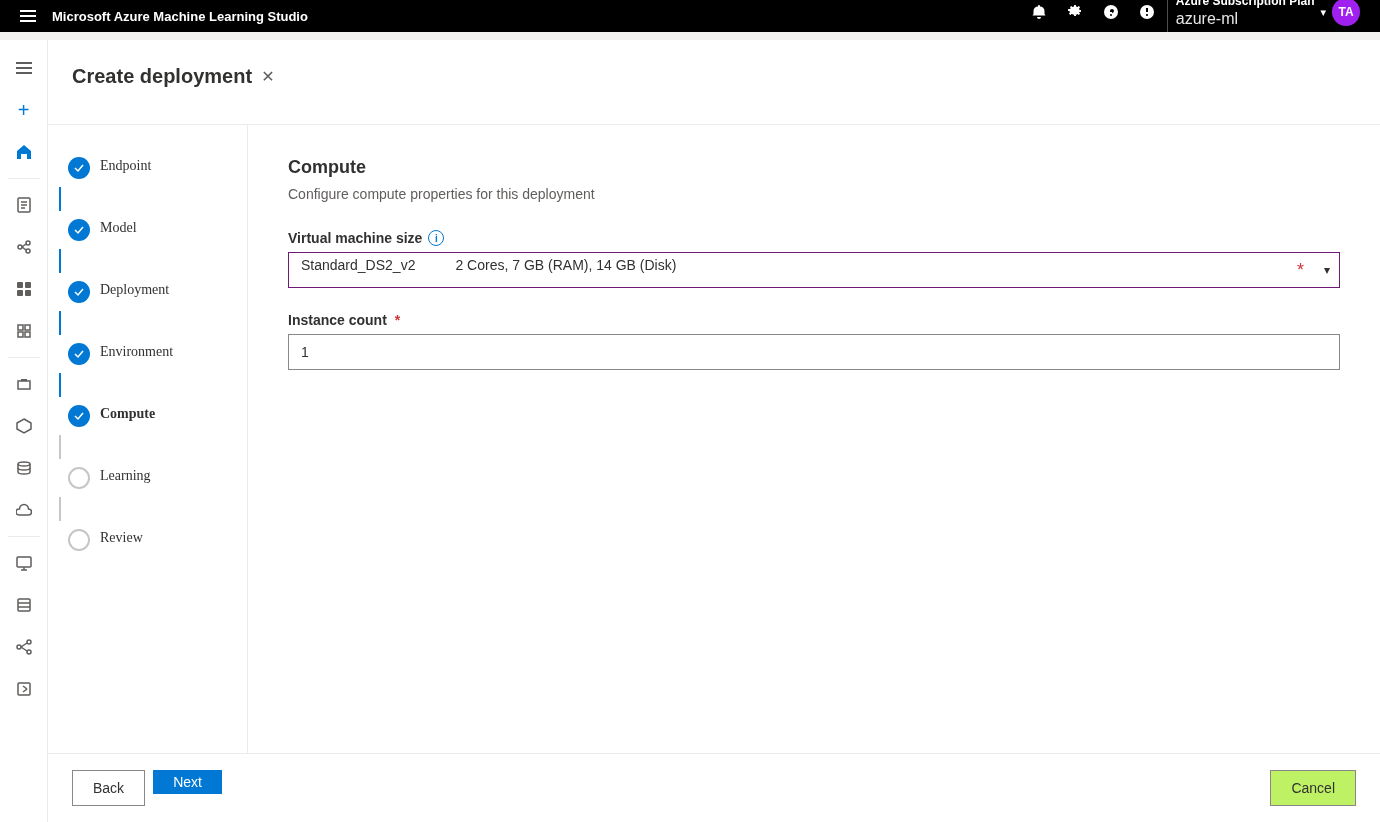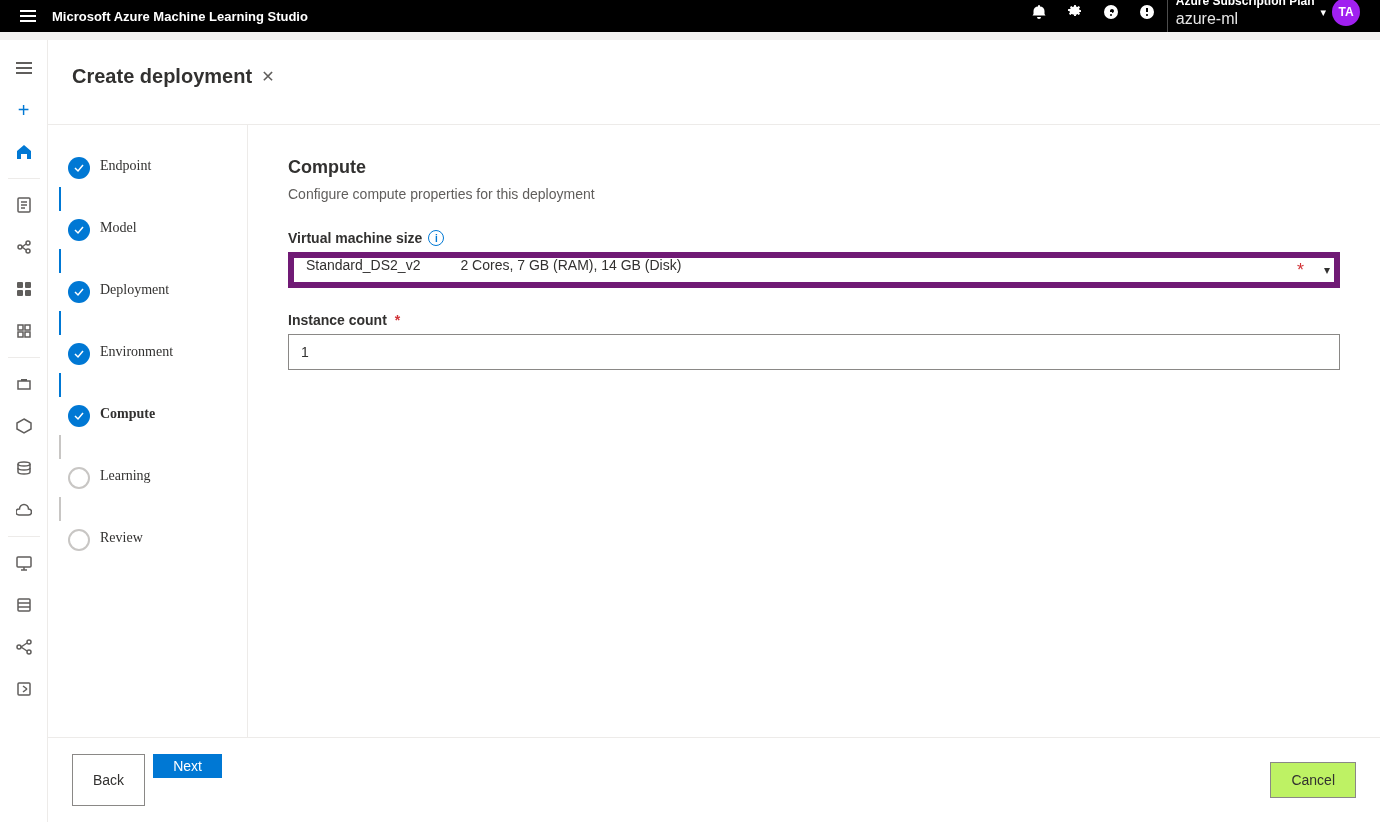--- a/index.html
+++ b/index.html
@@ -207,21 +207,21 @@
       cursor: pointer;
       font-weight: 700;
     }
 
     .select-wrapper {
       position: relative;
     }
     .select-field {
       width: 100%;
       height: 36px;
-      border: 6px solid #701a75;
+      border: 1px solid #701a75;
       background: white;
       padding: 0 36px 11px 12px;
       font-size: 14px;
       color: #323130;
       display: flex;
       align-items: center;
       justify-content: space-between;
       cursor: pointer;
     }
     .select-content {
@@ -258,21 +258,21 @@
     
     .dialog-footer {
       padding: 16px 24px;
       border-top: 1px solid #edebe9;
       display: flex;
       align-items: center;
       justify-content: space-between;
     }
     .footer-left { display: flex; gap: 8px; }
     .btn-back {
-      height: 52px;
+      height: 36px;
       padding: 0 20px;
       border: 1px solid #8a8886;
       background: white;
       color: #323130;
       font-size: 14px;
       cursor: pointer;
       font-family: 'Segoe UI', sans-serif;
     }
     .btn-next {
       height: 24px;

